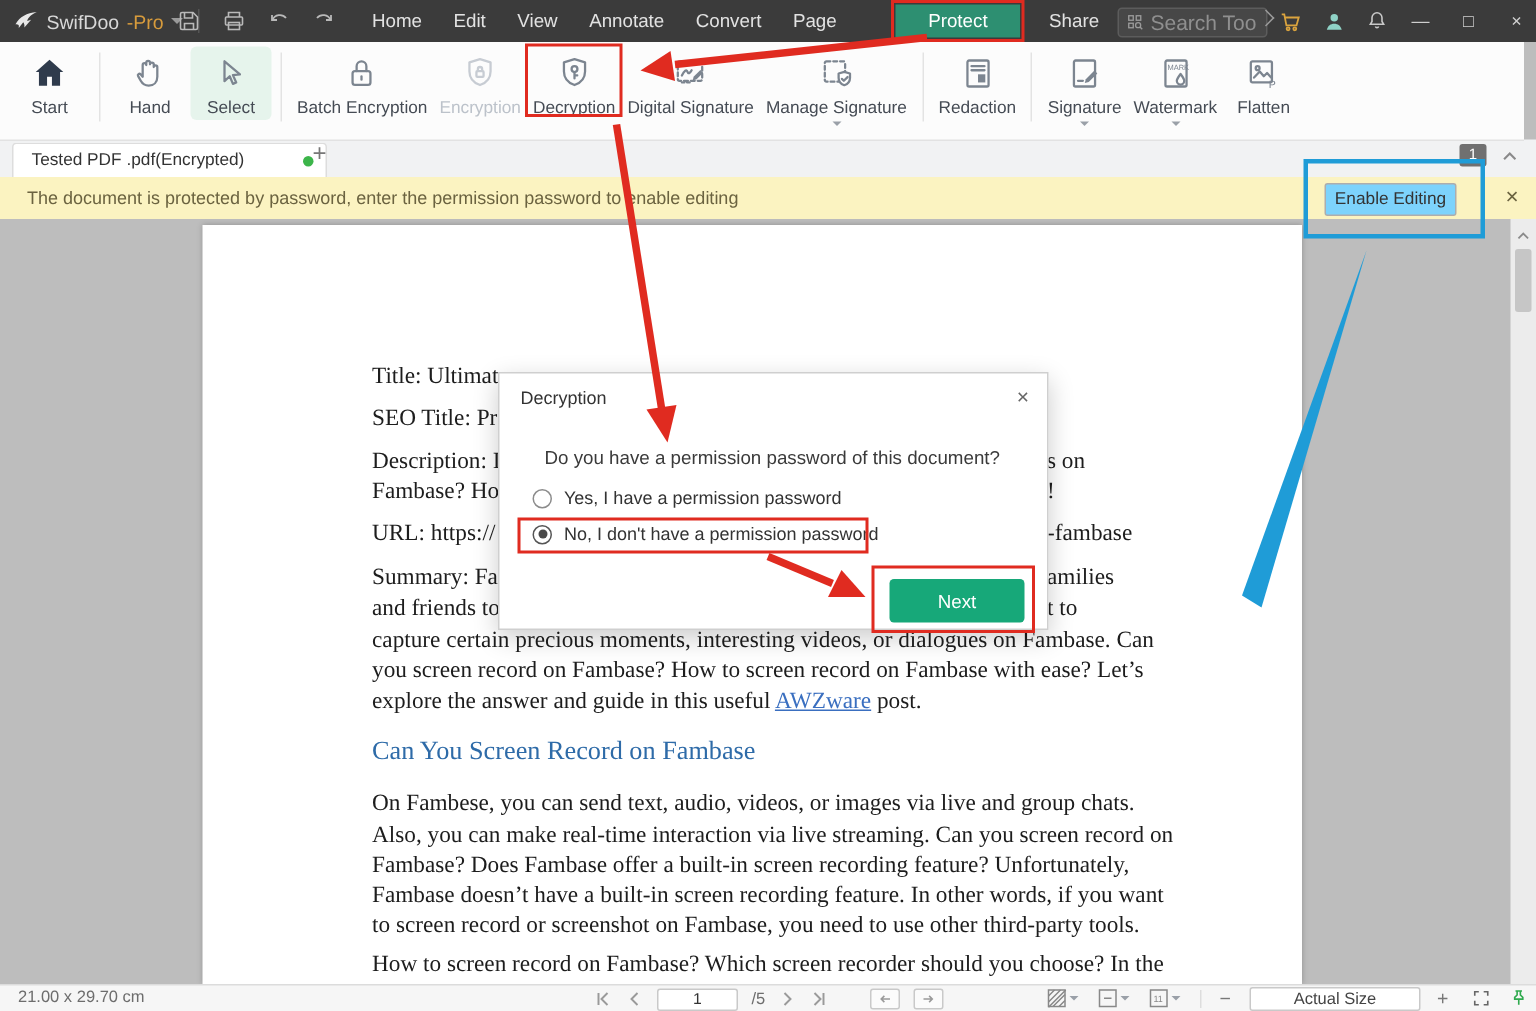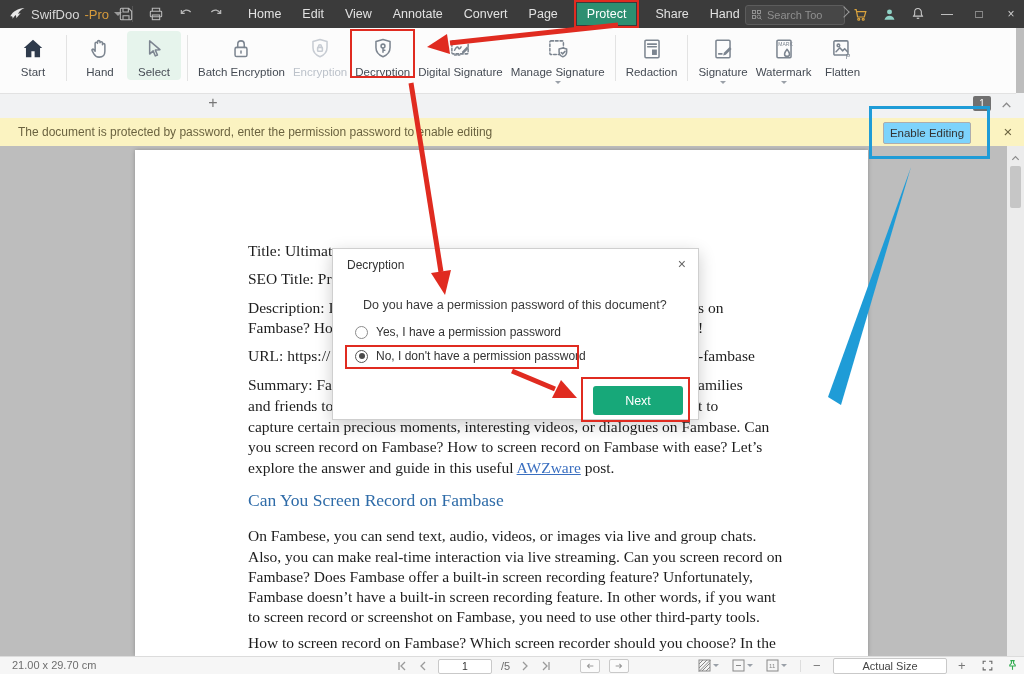--- a/index.html
+++ b/index.html
@@ -10,25 +10,25 @@
   .titlebar{position:absolute;left:0;top:0;width:1024px;height:28px;background:#3b3b3b;z-index:10;}
   .tb-left{position:absolute;left:8px;top:0;height:28px;display:flex;align-items:center;gap:5px;}
   .app-name{font-size:13px;color:#d8d8d8;}
   .app-suffix{font-size:13px;color:#d79b3c;}
   .tb-caret{width:0;height:0;border:4px solid transparent;border-top-color:#9a9a9a;margin-top:4px;}
   .tb-sep{width:1px;height:16px;background:#555;margin:0 5px;}
   .quick{position:absolute;left:118px;top:0;height:28px;display:flex;align-items:center;gap:14px;}
   .quick svg{display:block;}
   #menu{position:absolute;left:246px;top:0;height:28px;display:flex;align-items:center;gap:17px;}
   .menu-item{font-size:12.5px;color:#e2e2e2;padding:4px 2px;cursor:default;white-space:nowrap;}
-  .menu-item.active{background:#2d8f71;color:#fff;padding:4px 10px;position:relative;}
+  .menu-item.active{background:#2d8f71;color:#fff;padding:4px 22px;position:relative;margin-left:20px;}
   .menu-item.active::after{content:"";position:absolute;inset:-3px -3px;border:2px solid #e02b20;}
   .searchbox{position:absolute;left:745px;top:5px;width:88px;height:18px;background:#474747;border:1px solid #5c5c5c;
              border-radius:3px;display:flex;align-items:center;gap:4px;padding:0 5px;}
-  .searchbox span{font-size:11px;color:#8f8f8f;white-space:nowrap;overflow:hidden;}
+  .searchbox span{font-size:14px;color:#8f8f8f;white-space:nowrap;overflow:hidden;}
   .chev-r{position:absolute;left:840px;top:8px;width:7px;height:7px;border-right:1.4px solid #9a9a9a;border-top:1.4px solid #9a9a9a;transform:rotate(45deg);}
   .tb-icons{position:absolute;left:852px;top:0;height:28px;display:flex;align-items:center;gap:12px;}
   .win-btns{position:absolute;left:940px;top:0;height:28px;display:flex;align-items:center;gap:18px;}
   .win-btns span{color:#cfcfcf;font-size:12px;width:14px;text-align:center;}
 
   
   .toolbar{position:absolute;left:0;top:28px;width:1016px;height:65px;background:#fcfcfc;border-bottom:1px solid #e2e2e2;z-index:9;}
   #toolbar-items{display:flex;align-items:flex-start;padding:3px 0 0 6px;height:62px;}
   .tb-item{display:flex;flex-direction:column;align-items:center;gap:4px;min-width:46px;padding:5px 4px 2px;position:relative;}
   .tb-item .tb-icon svg{display:block;}
@@ -309,20 +309,24 @@
               <path d="M6.5 14.5 10 10.8l2.5 2.9 2-2 2.5 2.8"></path>
               <text x="15.5" y="21" font-size="6.5" fill="#7c8590" stroke="none" font-family="Liberation Sans,sans-serif">P</text>
             </svg>
           </span>
           <span class="tb-label">Flatten</span>
         </div>
       </div>
   </div>
 
   <div class="tabbar">
+    <div class="tab">
+      <span class="tab-title">Tested PDF .pdf(Encrypted)</span>
+      <span class="tab-dot"></span>
+    </div>
     <span class="newtab">+</span>
     <span class="badge">1</span>
     <span class="collapse"><svg width="13" height="13" viewBox="0 0 12 12" fill="none" stroke="#8a8a8a" stroke-width="1.3">
           <path d="M2.5 7.5 6 4l3.5 3.5"></path>
         </svg></span>
   </div>
 
   <div class="notif">
     <span class="notif-msg">The document is protected by password, enter the permission password to enable editing</span>
     <span class="enable-btn">Enable Editing</span>

